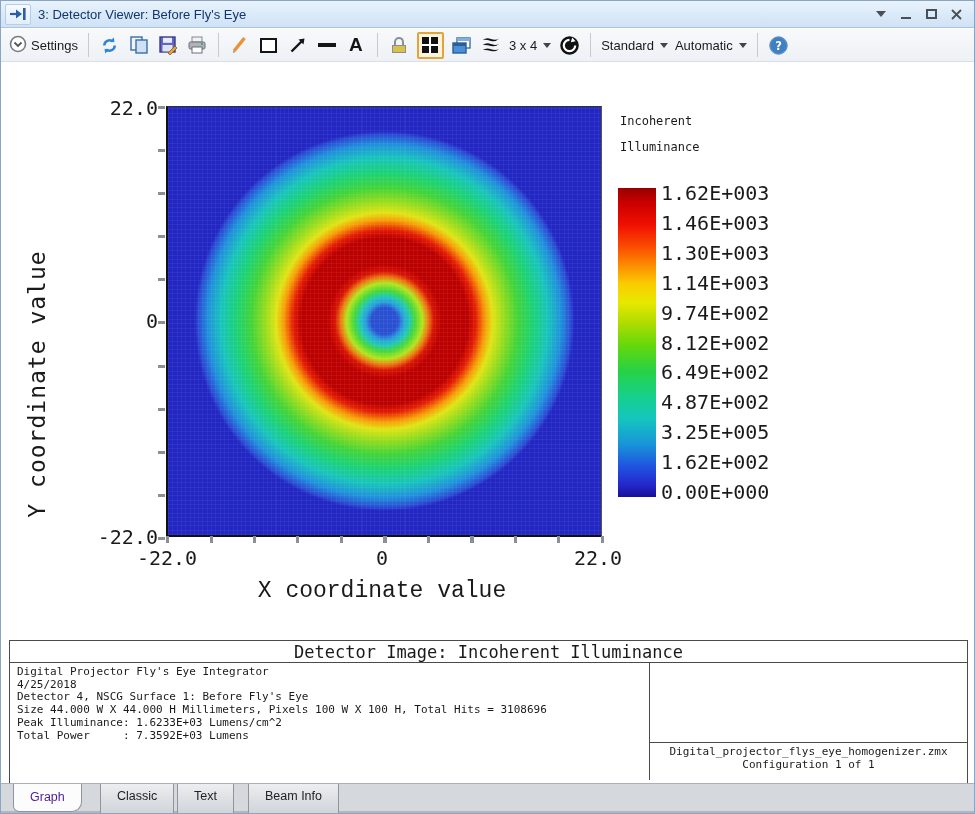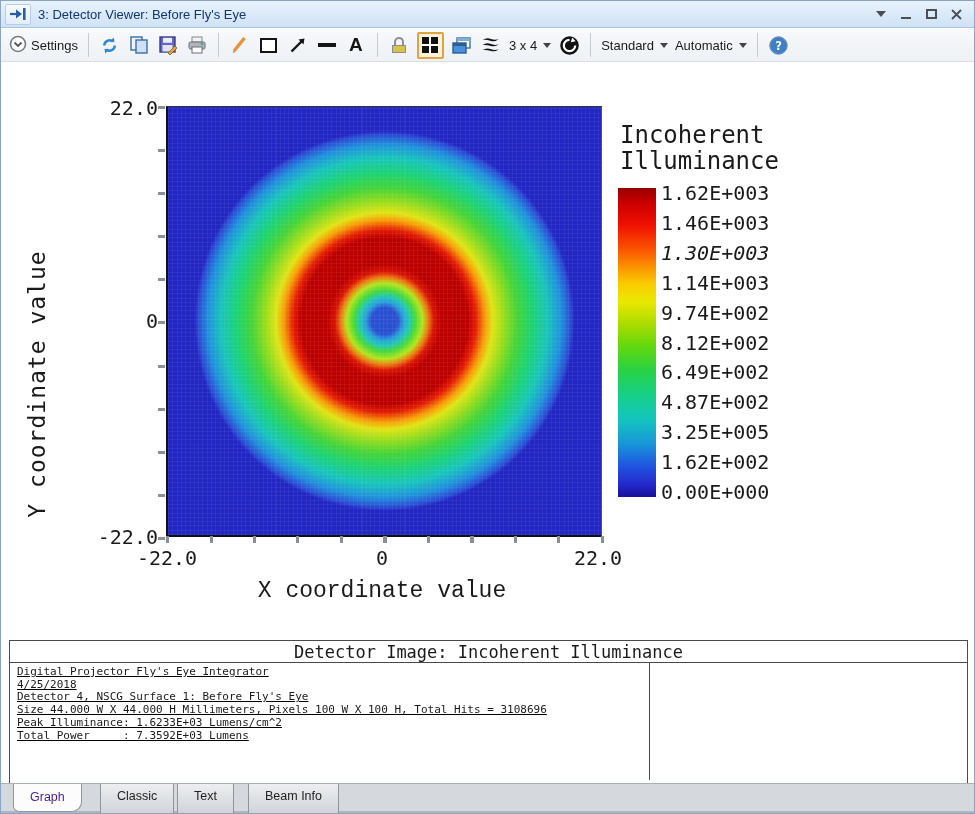--- a/index.html
+++ b/index.html
@@ -65,35 +65,35 @@
   .heatmap::after { content:""; position:absolute; inset:0;
     background:
       repeating-linear-gradient(0deg, rgba(255,255,255,.05) 0 1px, transparent 1px 4.3px),
       repeating-linear-gradient(90deg, rgba(255,255,255,.05) 0 1px, transparent 1px 4.3px); }
 
   .ticks-left { position:absolute; left:157px; top:44px; width:7px; height:434px;
     background:repeating-linear-gradient(180deg, #8a9097 0 3px, transparent 3px 43.1px); }
   .ticks-bottom { position:absolute; left:165px; top:474px; width:438px; height:7px;
     background:repeating-linear-gradient(90deg, #8a9097 0 3px, transparent 3px 43.5px); }
 
-  .legend-title { position:absolute; left:619px; top:60px; font-size:24px; line-height:26px; }
+  .legend-title { position:absolute; left:619px; top:46px; font-size:12px; line-height:26px; }
   .colorbar { position:absolute; left:617px; top:126px; width:38px; height:309px;
     background:linear-gradient(180deg,
       #980000 0%, #cc0000 5%, #f01000 12%, #fa4c00 19%, #fc8c00 25%,
       #facc00 31%, #e8e800 37%, #acdc00 44%, #64d80c 51%, #28d244 59%,
       #16d088 67%, #14c4c0 75%, #1894d8 83%, #2054e0 90%, #2428cc 96%, #181098 100%); }
   .cb-label { position:absolute; left:660px; font-size:20px; line-height:21px; white-space:nowrap; }
 
   
   .info-panel { position:absolute; left:8px; top:639px; width:959px; height:158px;
     border:1px solid #4a4a4a; background:#fff; }
   .info-header { height:22px; border-bottom:1px solid #4a4a4a; text-align:center;
     font-size:17px; line-height:22px; }
   .info-body { position:relative; height:117px; display:flex; }
-  .info-left { width:640px; border-right:1px solid #4a4a4a; padding:3px 0 0 7px;text-decoration:underline; }
+  .info-left { width:640px; border-right:1px solid #4a4a4a; padding:3px 0 0 7px; }
   .info-line { font-size:11px; line-height:12.7px; white-space:pre; }
   .info-right { position:relative; flex:1; }
   .config-box { position:absolute; left:0; right:0; top:79px; bottom:0;
     border-top:1px solid #4a4a4a; text-align:center; padding-top:3px; }
   .config-line { font-size:11px; line-height:12.5px; white-space:pre; }
 
   
   .tabbar { position:absolute; left:0; top:782px; width:100%; height:32px;
     background:#d5d8dc; border-top:1px solid #aab0b8; border-bottom:4px solid #b2b7bf; }
   .tab { position:absolute; top:0; height:38px; border:1px solid #8f959d; border-top:none;
@@ -275,21 +275,21 @@
     <div class="xaxis-title mono">X coordinate value</div>
 
     <div class="legend-title mono">
       <div>Incoherent</div>
       <div>Illuminance</div>
     </div>
 
     <div class="colorbar"></div>
     <div class="cb-label mono" style="top:121px;">1.62E+003</div>
     <div class="cb-label mono" style="top:150.9px;">1.46E+003</div>
-    <div class="cb-label mono" style="top:180.8px;font-style:italic;">1.30E+003</div>
+    <div class="cb-label mono" style="top:180.8px;">1.30E+003</div>
     <div class="cb-label mono" style="top:210.7px;">1.14E+003</div>
     <div class="cb-label mono" style="top:240.6px;">9.74E+002</div>
     <div class="cb-label mono" style="top:270.5px;">8.12E+002</div>
     <div class="cb-label mono" style="top:300.4px;">6.49E+002</div>
     <div class="cb-label mono" style="top:330.3px;">4.87E+002</div>
     <div class="cb-label mono" style="top:360.2px;">3.25E+005</div>
     <div class="cb-label mono" style="top:390.1px;">1.62E+002</div>
     <div class="cb-label mono" style="top:420px;">0.00E+000</div>
   </div>
 
@@ -297,20 +297,26 @@
     <div class="info-header mono">Detector Image: Incoherent Illuminance</div>
     <div class="info-body">
       <div class="info-left">
         <div class="info-line mono">Digital Projector Fly's Eye Integrator</div>
         <div class="info-line mono">4/25/2018</div>
         <div class="info-line mono">Detector 4, NSCG Surface 1: Before Fly's Eye</div>
         <div class="info-line mono">Size 44.000 W X 44.000 H Millimeters, Pixels 100 W X 100 H, Total Hits = 3108696</div>
         <div class="info-line mono">Peak Illuminance: 1.6233E+03 Lumens/cm^2</div>
         <div class="info-line mono">Total Power     : 7.3592E+03 Lumens</div>
       </div>
+      <div class="info-right">
+        <div class="config-box">
+          <div class="config-line mono">Digital_projector_flys_eye_homogenizer.zmx</div>
+          <div class="config-line mono">Configuration 1 of 1</div>
+        </div>
+      </div>
     </div>
   </div>
 
   <div class="tabbar">
     <div class="tab active" style="left:12px;">Graph</div>
     <div class="tab" style="left:99px;">Classic</div>
     <div class="tab" style="left:176px;">Text</div>
     <div class="tab" style="left:247px;">Beam Info</div>
   </div>
 

